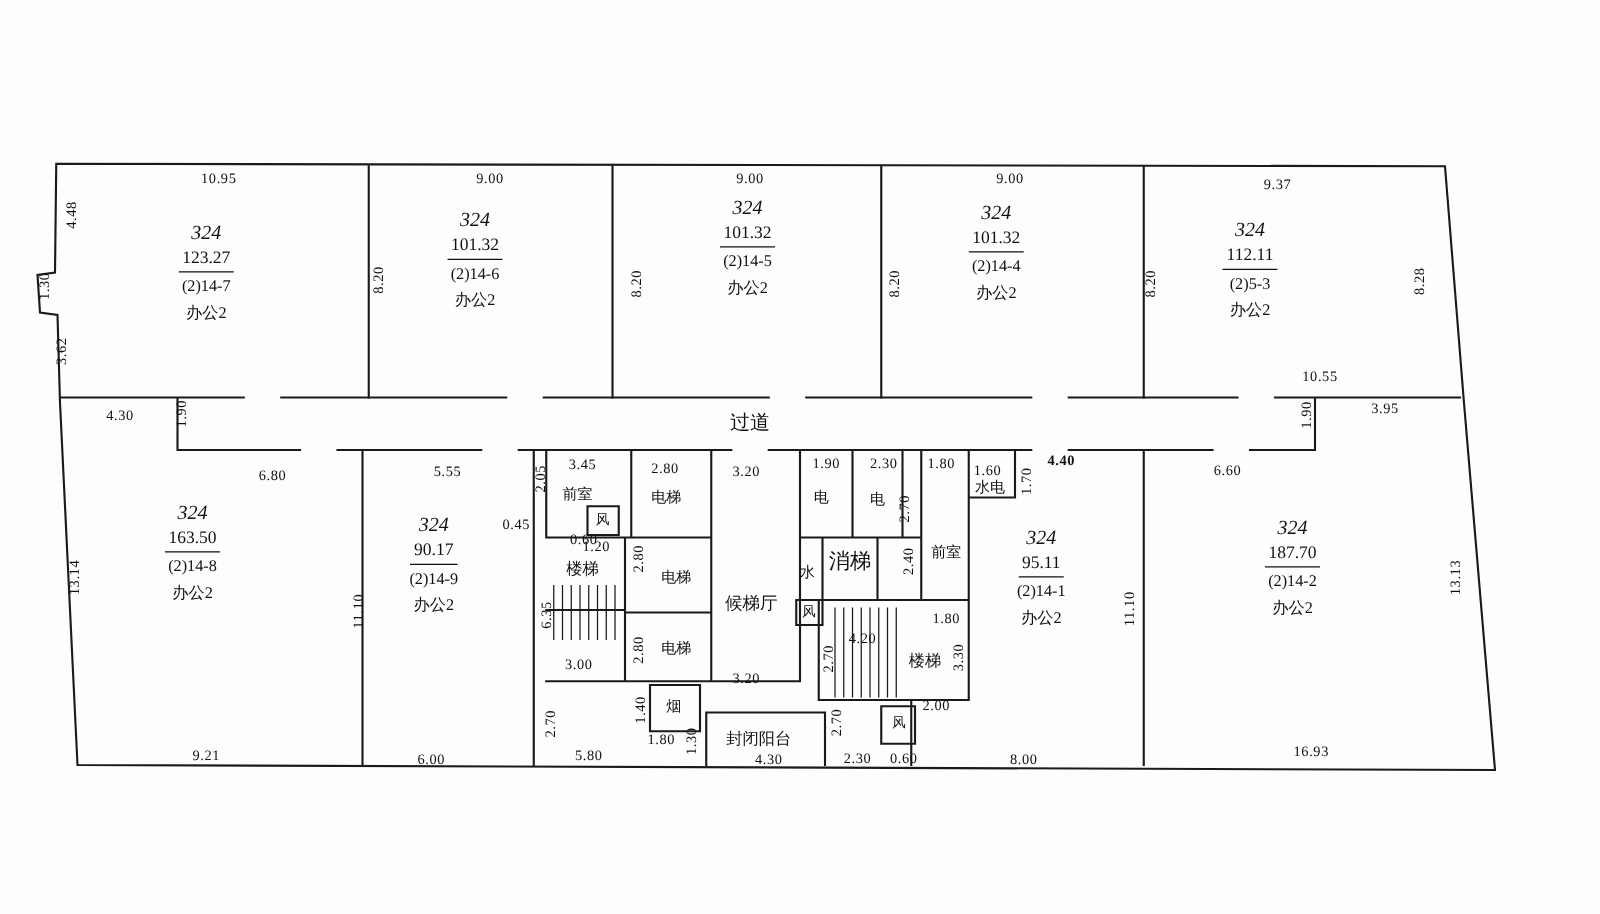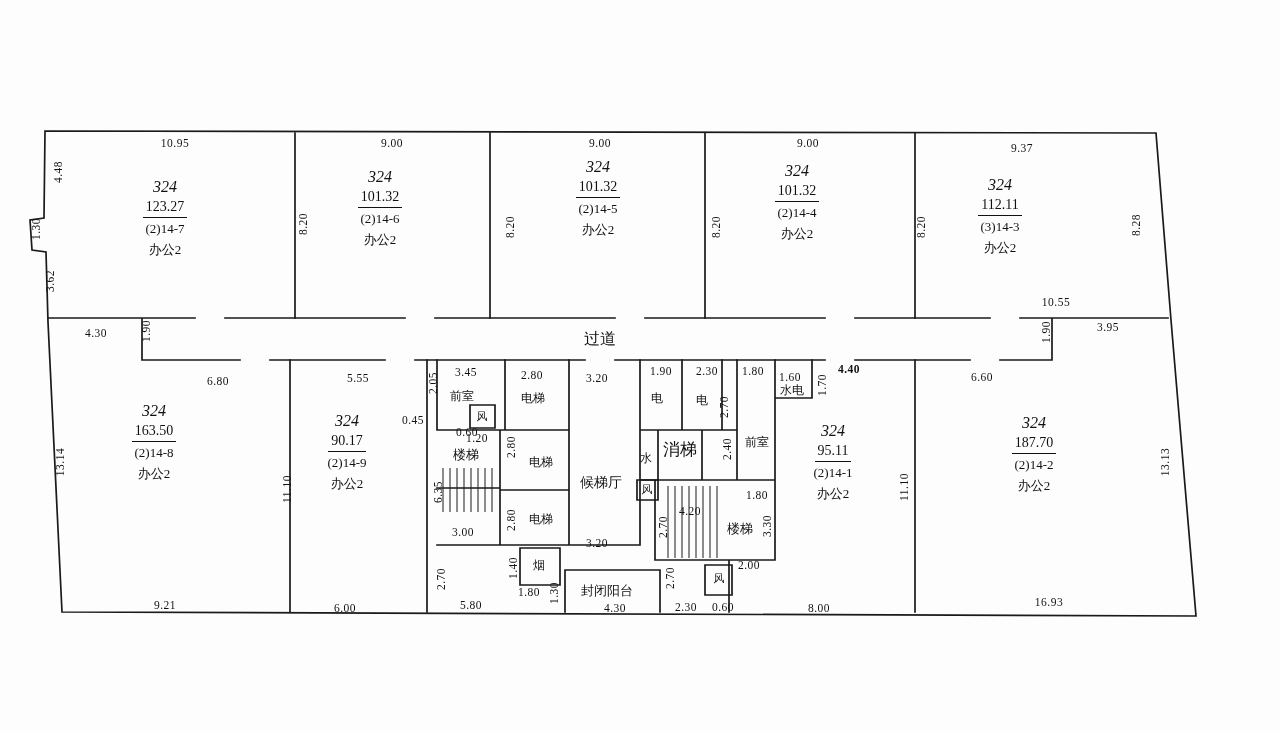--- a/index.html
+++ b/index.html
@@ -169,21 +169,21 @@
   <div class="unit" style="left:737px;top:162px;">
     <div class="lot">324</div>
     <span class="area">101.32</span>
     <div class="code">(2)14-4</div>
     <div class="use">办公2</div>
   </div>
 
   <div class="unit" style="left:940px;top:176px;">
     <div class="lot">324</div>
     <span class="area">112.11</span>
-    <div class="code">(3)14-3</div>
+    <div class="code">(2)5-3</div>
     <div class="use">办公2</div>
   </div>
 
   <div class="unit" style="left:94px;top:402px;">
     <div class="lot">324</div>
     <span class="area">163.50</span>
     <div class="code">(2)14-8</div>
     <div class="use">办公2</div>
   </div>
 

